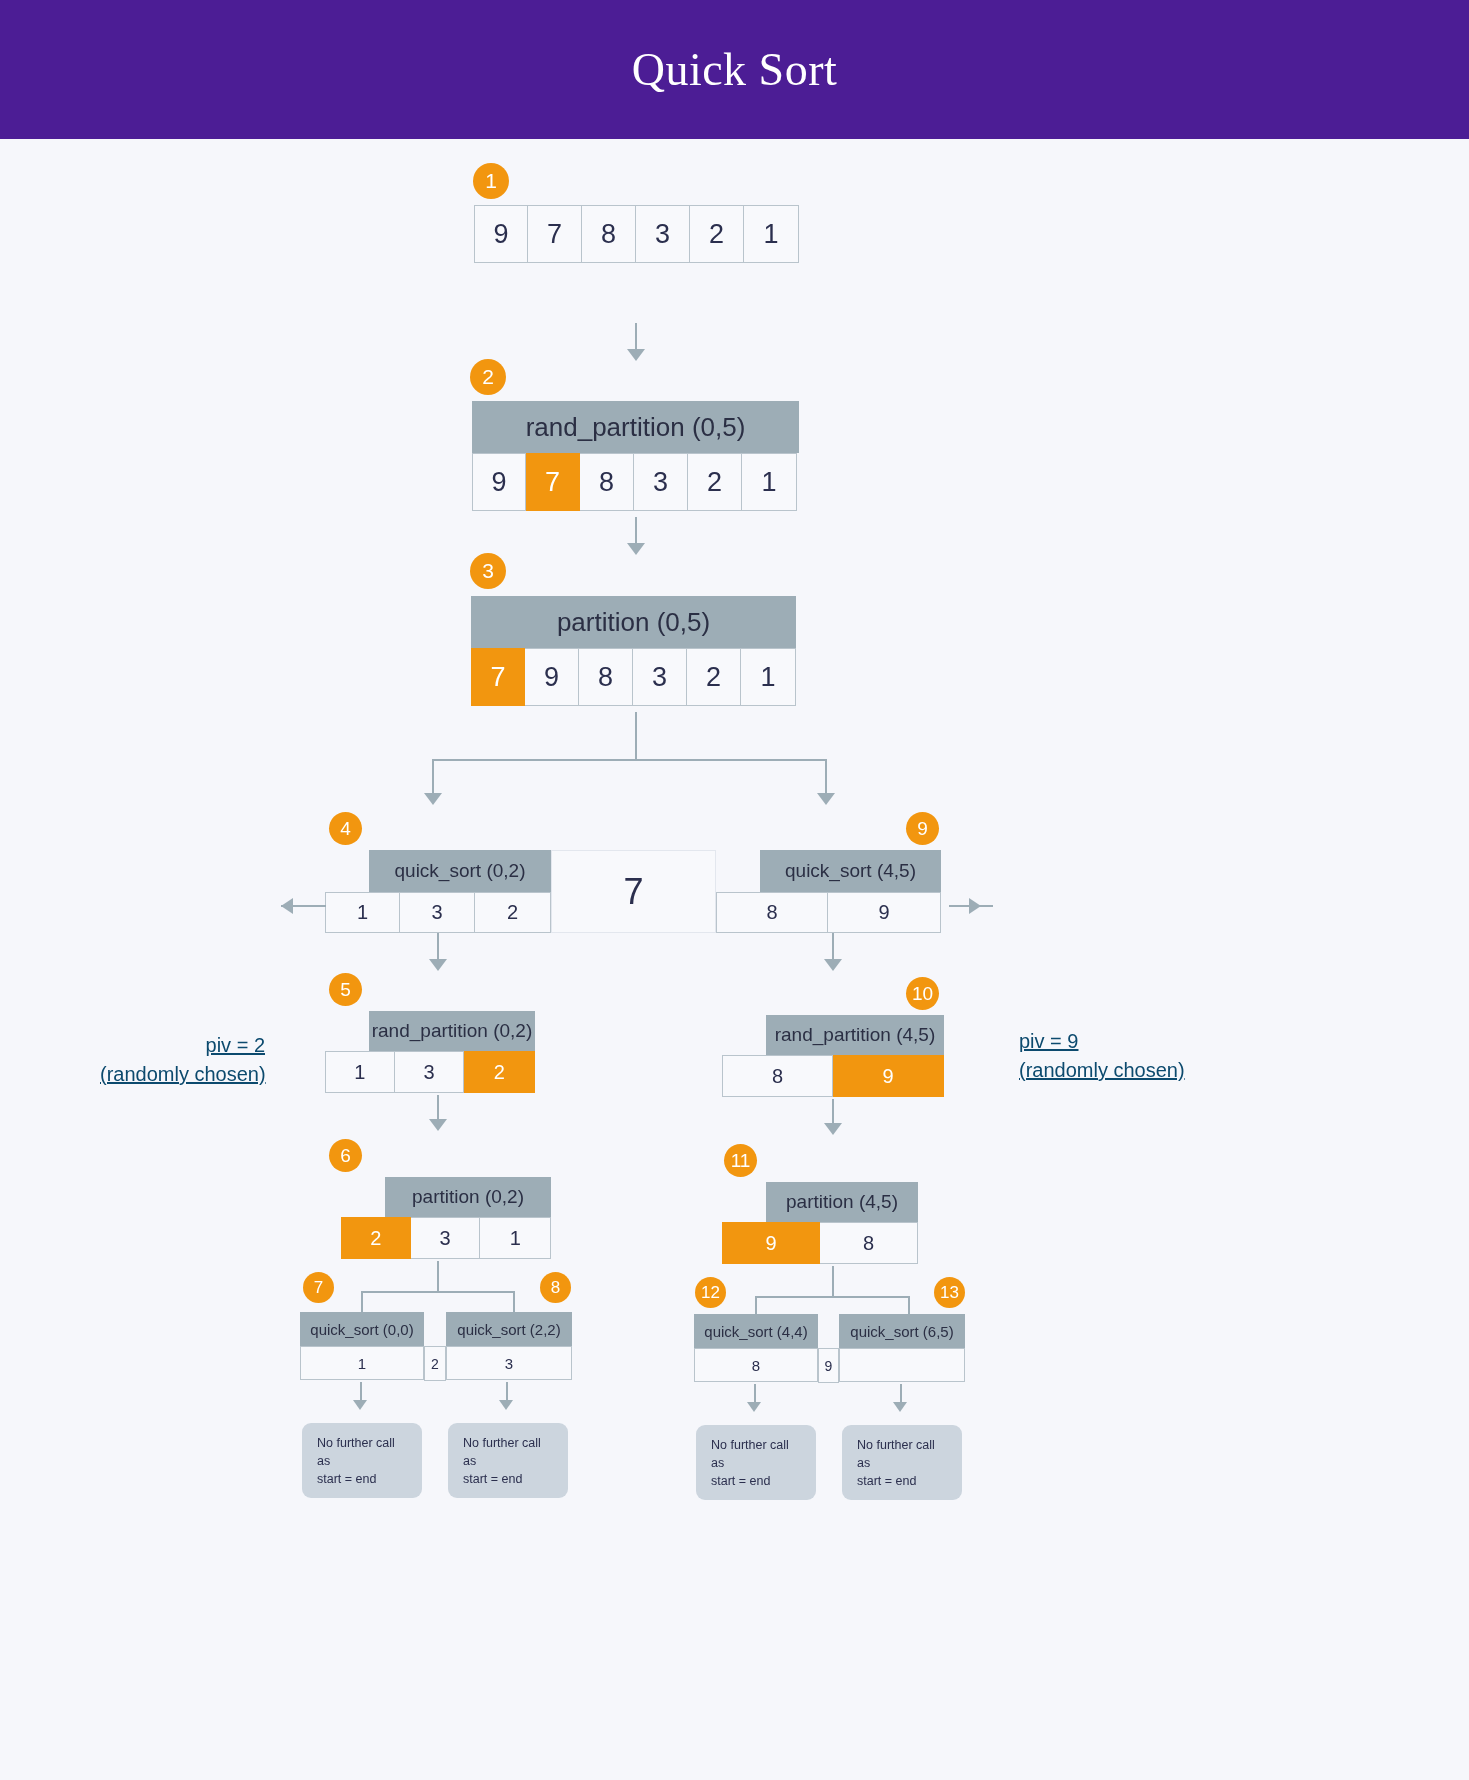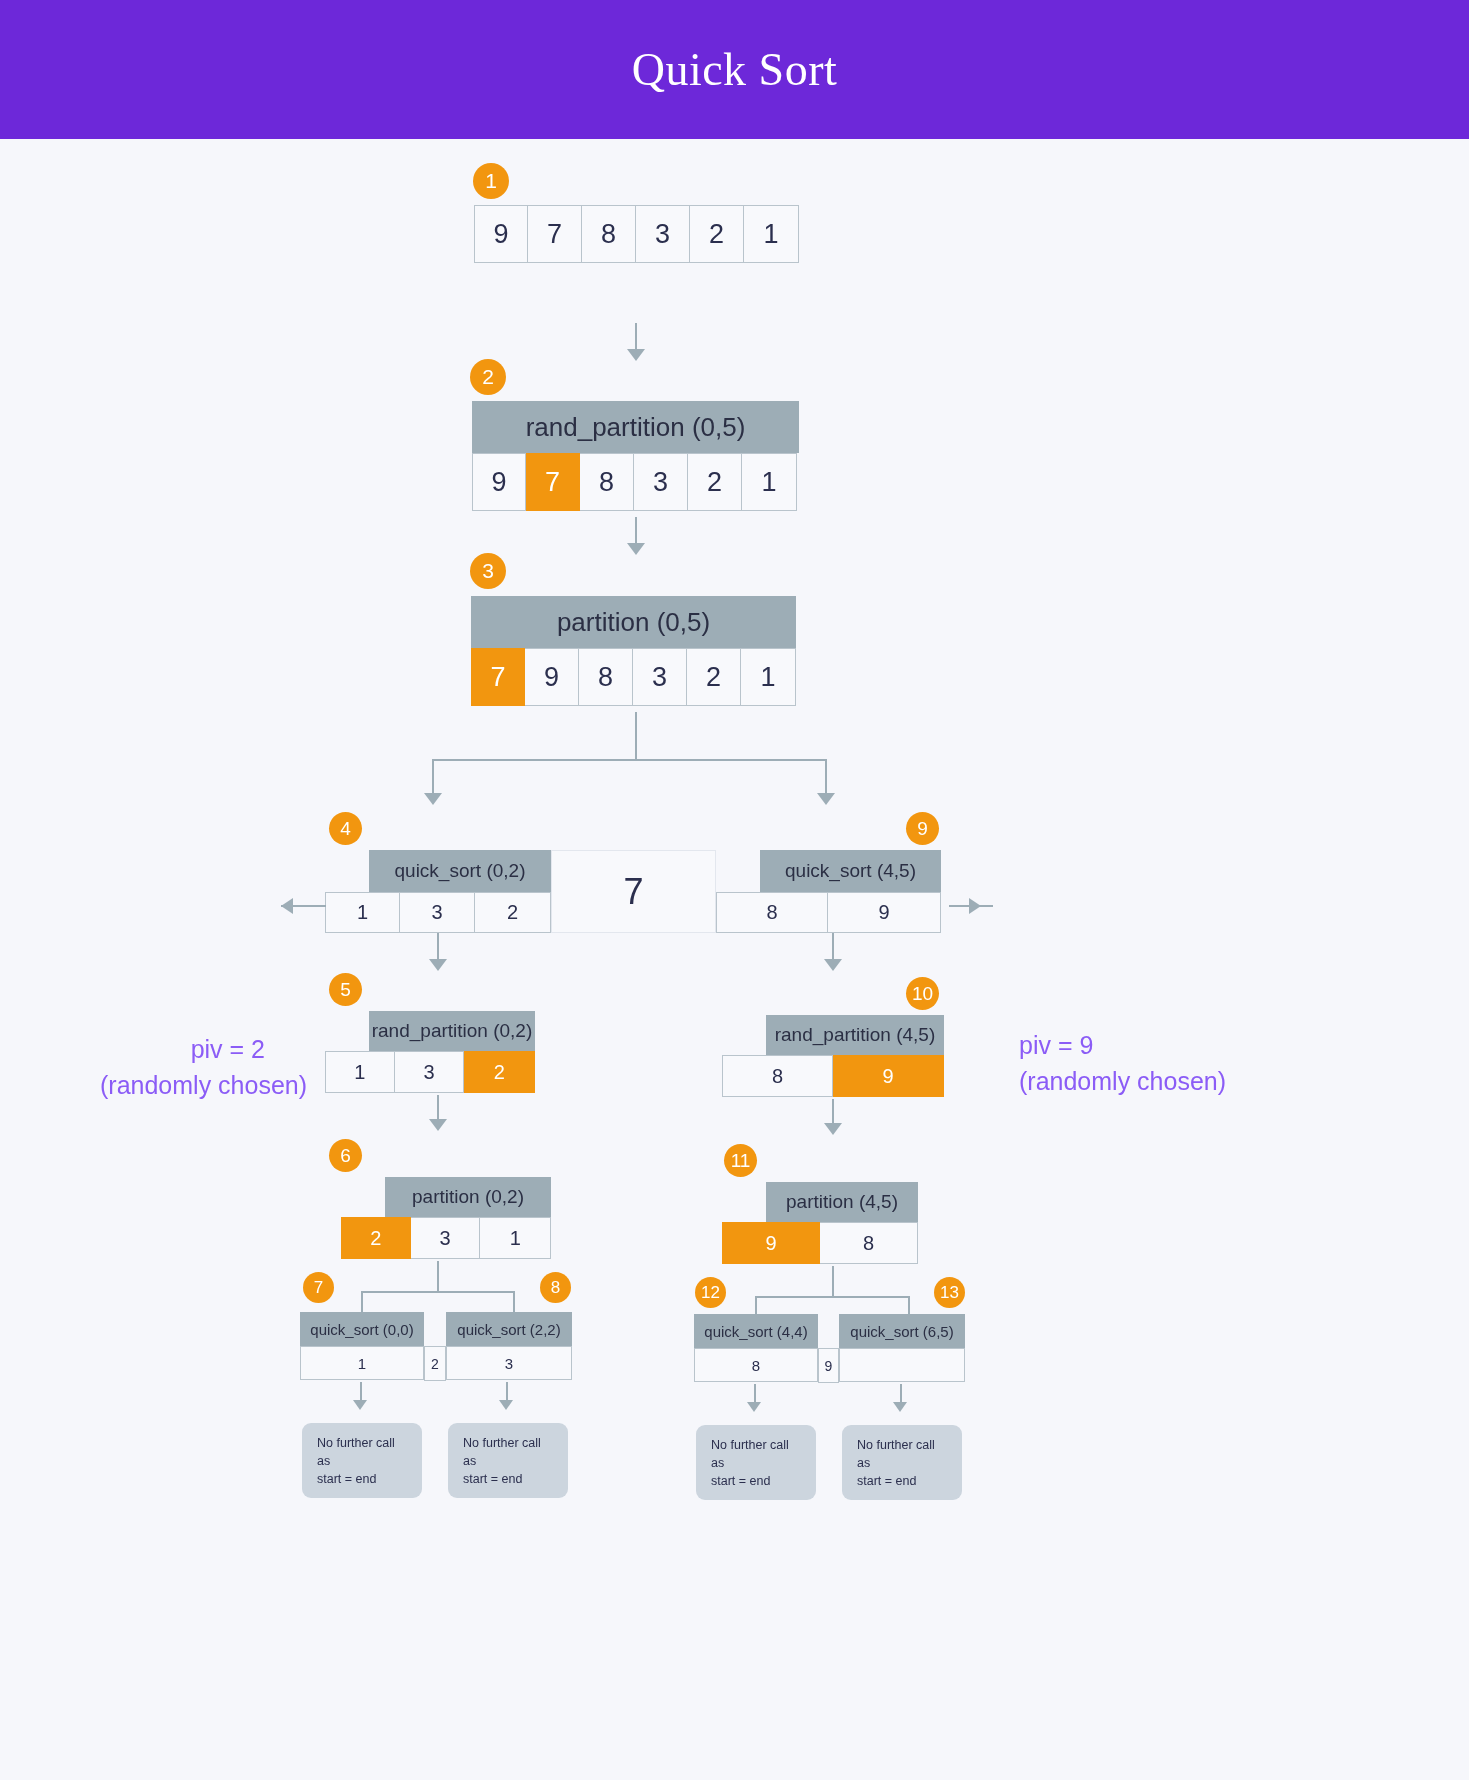--- a/index.html
+++ b/index.html
@@ -8,21 +8,21 @@
     width:1469px; height:1780px;
     background:#f6f7fb;
     font-family:"Liberation Sans", sans-serif;
     position:relative;
     overflow:hidden;
   }
 
   
   .header {
     position:absolute; left:0; top:0; width:1469px; height:139px;
-    background:#6d28d9;
+    background:#4c1d95;
     display:flex; align-items:center; justify-content:center;
   }
   .header h1 {
     margin:0;
     font-family:"Liberation Serif", serif;
     font-weight:400;
     font-size:46px;
     color:#ffffff;
     letter-spacing:0.5px;
   }
@@ -90,24 +90,25 @@
   .arrow-r {
     position:absolute; width:0; height:0;
     border-top:8px solid transparent;
     border-bottom:8px solid transparent;
     border-left:12px solid #9dadb6;
   }
 
   
   .annot {
     position:absolute;
-    color:#8b5cf6;
-    font-size:25px;
+    color:#0c4a6e;
+    font-size:20px;
     line-height:1.45;
     white-space:nowrap;
+    text-decoration:underline;
   }
   .annot.right-al { text-align:right; }
 
   
   .note {
     position:absolute;
     width:120px; height:75px;
     background:#ccd5de;
     border-radius:9px;
     color:#2b2f4e;

